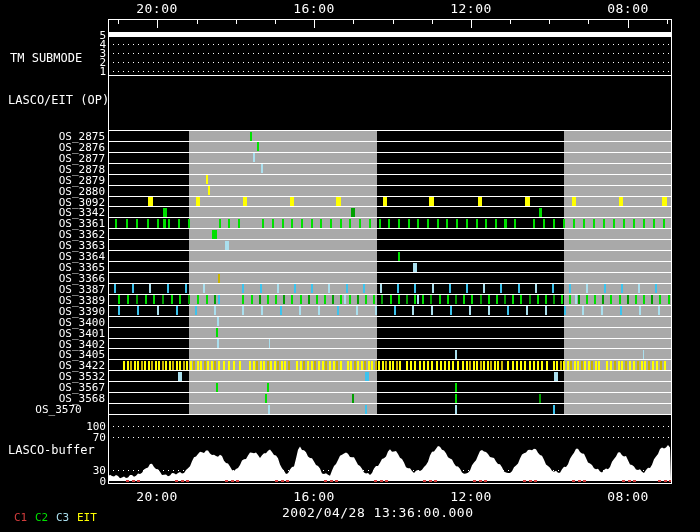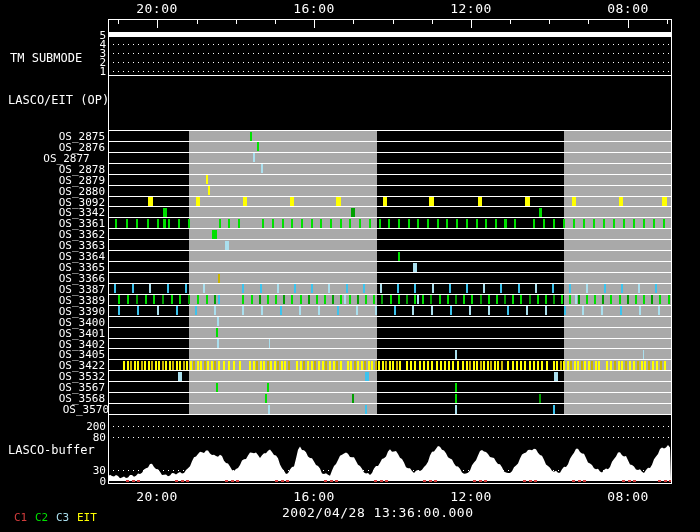--- a/index.html
+++ b/index.html
@@ -91,21 +91,21 @@
       <div class="hline" style="left: 108px; top: 359px; width: 564px;"></div>
       <div class="hline" style="left: 108px; top: 370px; width: 564px;"></div>
       <div class="hline" style="left: 108px; top: 381px; width: 564px;"></div>
       <div class="hline" style="left: 108px; top: 392px; width: 564px;"></div>
       <div class="hline" style="left: 108px; top: 403px; width: 564px;"></div>
       <div class="hline" style="left: 108px; top: 414px; width: 564px;"></div>
       <div class="lbl f11 right" style="left: 40px; top: 131px; width: 65px;">OS_2875</div>
       <div class="evt" style="left: 250px; top: 132px; width: 2px; height: 9px; background: rgb(0, 224, 0);"></div>
       <div class="lbl f11 right" style="left: 40px; top: 142px; width: 65px;">OS_2876</div>
       <div class="evt" style="left: 257px; top: 142px; width: 2px; height: 9px; background: rgb(0, 224, 0);"></div>
-      <div class="lbl f11 right" style="left: 34px; top: 153px; width: 65px; text-align: center;">OS_2877</div>
+      <div class="lbl f11 right" style="left: 40px; top: 153px; width: 65px;">OS_2877</div>
       <div class="evt" style="left: 253px; top: 153px; width: 2px; height: 9px; background: rgb(170, 223, 238);"></div>
       <div class="lbl f11 right" style="left: 40px; top: 164px; width: 65px;">OS_2878</div>
       <div class="evt" style="left: 261px; top: 164px; width: 2px; height: 9px; background: rgb(170, 223, 238);"></div>
       <div class="lbl f11 right" style="left: 40px; top: 175px; width: 65px;">OS_2879</div>
       <div class="evt" style="left: 206px; top: 175px; width: 2px; height: 9px; background: rgb(255, 255, 0);"></div>
       <div class="lbl f11 right" style="left: 40px; top: 186px; width: 65px;">OS_2880</div>
       <div class="evt" style="left: 208px; top: 186px; width: 2px; height: 9px; background: rgb(255, 255, 0);"></div>
       <div class="lbl f11 right" style="left: 40px; top: 197px; width: 65px;">OS_3092</div>
       <div class="evt" style="left: 148px; top: 197px; width: 5px; height: 9px; background: rgb(255, 255, 0);"></div>
       <div class="evt" style="left: 196px; top: 197px; width: 4px; height: 9px; background: rgb(255, 255, 0);"></div>
@@ -475,34 +475,34 @@
       <div class="evt" style="left: 554px; top: 372px; width: 4px; height: 9px; background: rgb(170, 223, 238);"></div>
       <div class="lbl f11 right" style="left: 40px; top: 382px; width: 65px;">OS_3567</div>
       <div class="evt" style="left: 216px; top: 383px; width: 2px; height: 9px; background: rgb(0, 224, 0);"></div>
       <div class="evt" style="left: 267px; top: 383px; width: 2px; height: 9px; background: rgb(0, 224, 0);"></div>
       <div class="evt" style="left: 455px; top: 383px; width: 2px; height: 9px; background: rgb(0, 224, 0);"></div>
       <div class="lbl f11 right" style="left: 40px; top: 393px; width: 65px;">OS_3568</div>
       <div class="evt" style="left: 265px; top: 394px; width: 2px; height: 9px; background: rgb(0, 224, 0);"></div>
       <div class="evt" style="left: 352px; top: 394px; width: 2px; height: 9px; background: rgb(0, 160, 0);"></div>
       <div class="evt" style="left: 455px; top: 394px; width: 2px; height: 9px; background: rgb(0, 224, 0);"></div>
       <div class="evt" style="left: 539px; top: 394px; width: 2px; height: 9px; background: rgb(0, 160, 0);"></div>
-      <div class="lbl f11 right" style="left: 44px; top: 404px; width: 65px;">OS_3570</div>
+      <div class="lbl f11 right" style="left: 26px; top: 404px; width: 65px; text-align: center;">OS_3570</div>
       <div class="evt" style="left: 268px; top: 405px; width: 2px; height: 9px; background: rgb(170, 223, 238);"></div>
       <div class="evt" style="left: 365px; top: 405px; width: 2px; height: 9px; background: rgb(60, 195, 238);"></div>
       <div class="evt" style="left: 455px; top: 405px; width: 2px; height: 9px; background: rgb(170, 223, 238);"></div>
       <div class="evt" style="left: 553px; top: 405px; width: 2px; height: 9px; background: rgb(60, 195, 238);"></div>
     </div>
   <div class="abs" id="buffer-section">
     <div class="lbl f12" style="left:8px;top:444px;width:100px;">LASCO-buffer</div>
   <div class="hline" style="left: 108px; top: 414px; width: 564px;"></div>
       <div class="hline" style="left: 108px; top: 483px; width: 564px;"></div>
       <div class="dotline" style="left: 108px; top: 426px; width: 564px;"></div>
-      <div class="lbl f11 right" style="left: 78px; top: 421px; width: 28px;">200</div>
+      <div class="lbl f11 right" style="left: 78px; top: 421px; width: 28px;">100</div>
       <div class="dotline" style="left: 108px; top: 437px; width: 564px;"></div>
-      <div class="lbl f11 right" style="left: 78px; top: 432px; width: 28px;">80</div>
+      <div class="lbl f11 right" style="left: 78px; top: 432px; width: 28px;">70</div>
       <div class="dotline" style="left: 108px; top: 470px; width: 564px;"></div>
       <div class="lbl f11 right" style="left: 78px; top: 465px; width: 28px;">30</div>
       <div class="lbl f11 right" style="left: 78px; top: 476px; width: 28px;">0</div>
       <svg width="563" height="68" style="position: absolute; left: 108px; top: 415px;">
         <path d="M0,66 L0,61.6 L2,59.8 L4,61.1 L6,61.5 L8,60.0 L10,61.1 L12,63.3 L14,62.6 L16,61.5 L18,62.9 L20,62.6 L22,60.1 L24,60.1 L26,61.7 L28,60.8 L30,58.5 L32,59.0 L34,57.8 L36,54.4 L38,53.2 L40,52.6 L42,49.1 L44,48.8 L46,52.0 L48,54.1 L50,54.3 L52,56.8 L54,60.0 L56,59.8 L58,59.6 L60,61.3 L62,60.5 L64,57.9 L66,58.2 L68,59.6 L70,57.9 L72,56.9 L74,58.5 L76,58.0 L78,55.1 L80,53.3 L82,51.2 L84,46.3 L86,42.3 L88,41.4 L90,39.0 L92,36.8 L94,37.3 L96,38.1 L98,35.6 L100,35.5 L102,38.6 L104,39.9 L106,39.8 L108,41.1 L110,41.8 L112,39.8 L114,41.1 L116,45.8 L118,48.1 L120,48.6 L122,51.6 L124,55.1 L126,55.9 L128,54.0 L130,52.9 L132,50.0 L134,45.5 L136,44.2 L138,44.0 L140,40.4 L142,37.6 L144,37.8 L146,38.2 L148,37.5 L150,40.0 L152,43.0 L154,40.2 L156,38.2 L158,38.3 L160,35.8 L162,34.6 L164,37.1 L166,40.0 L168,40.4 L170,43.2 L172,49.4 L174,53.3 L176,55.7 L178,58.9 L180,58.3 L182,54.6 L184,52.1 L186,51.4 L188,43.5 L190,34.7 L192,31.6 L194,35.0 L196,35.3 L198,37.2 L200,41.4 L202,42.9 L204,43.2 L206,46.5 L208,49.9 L210,50.9 L212,53.6 L214,58.6 L216,59.1 L218,58.2 L220,59.7 L222,60.8 L224,55.5 L226,51.0 L228,49.1 L230,45.0 L232,40.7 L234,39.8 L236,38.4 L238,37.5 L240,38.8 L242,41.9 L244,42.2 L246,42.3 L248,46.0 L250,49.7 L252,51.0 L254,53.7 L256,57.5 L258,58.4 L260,58.0 L262,59.9 L264,58.0 L266,53.5 L268,51.1 L270,50.9 L272,47.8 L274,44.0 L276,43.2 L278,41.4 L280,36.6 L282,34.2 L284,36.7 L286,36.6 L288,36.1 L290,38.9 L292,42.7 L294,44.1 L296,47.4 L298,52.3 L300,53.3 L302,53.3 L304,56.1 L306,58.0 L308,55.8 L310,54.9 L312,56.1 L314,54.7 L316,51.9 L318,50.0 L320,46.8 L322,40.6 L324,36.7 L326,36.5 L328,33.7 L330,31.0 L332,31.7 L334,34.7 L336,35.5 L338,38.3 L340,42.3 L342,43.6 L344,44.5 L346,48.4 L348,51.3 L350,51.5 L352,53.7 L354,57.6 L356,58.7 L358,58.5 L360,57.7 L362,55.4 L364,50.3 L366,47.4 L368,45.2 L370,40.5 L372,36.1 L374,35.0 L376,36.6 L378,36.9 L380,39.1 L382,42.1 L384,42.4 L386,42.9 L388,46.4 L390,48.9 L392,49.3 L394,52.2 L396,56.4 L398,57.5 L400,58.0 L402,58.1 L404,56.3 L406,52.2 L408,50.6 L410,48.5 L412,43.6 L414,39.4 L416,38.2 L418,37.4 L420,35.0 L422,34.8 L424,35.2 L426,33.7 L428,34.2 L430,37.7 L432,40.0 L434,40.8 L436,44.8 L438,49.6 L440,51.1 L442,52.7 L444,55.7 L446,56.7 L448,55.8 L450,57.7 L452,57.7 L454,54.3 L456,51.7 L458,51.9 L460,49.2 L462,43.7 L464,40.5 L466,37.7 L468,33.7 L470,33.8 L472,36.9 L474,38.5 L476,38.7 L478,42.9 L480,47.4 L482,48.5 L484,50.1 L486,53.2 L488,54.3 L490,53.8 L492,56.4 L494,57.6 L496,55.1 L498,53.5 L500,54.3 L502,52.0 L504,46.8 L506,44.1 L508,41.6 L510,37.4 L512,37.3 L514,40.3 L516,41.4 L518,41.1 L520,45.3 L522,49.4 L524,50.1 L526,51.6 L528,54.4 L530,54.9 L532,54.2 L534,56.8 L536,57.9 L538,54.9 L540,52.8 L542,52.9 L544,49.8 L546,44.3 L548,41.5 L550,38.9 L552,34.0 L554,32.4 L556,33.5 L558,32.4 L560,30.0 L562,32.4 L563,66 Z" fill="#ffffff"></path>
       </svg>
       <div class="evt" style="left: 126px; top: 480px; width: 3px; height: 2px; background: rgb(210, 60, 60);"></div>
       <div class="evt" style="left: 132px; top: 480px; width: 3px; height: 2px; background: rgb(210, 60, 60);"></div>
       <div class="evt" style="left: 137px; top: 480px; width: 3px; height: 2px; background: rgb(210, 60, 60);"></div>
       <div class="evt" style="left: 175px; top: 480px; width: 3px; height: 2px; background: rgb(210, 60, 60);"></div>

